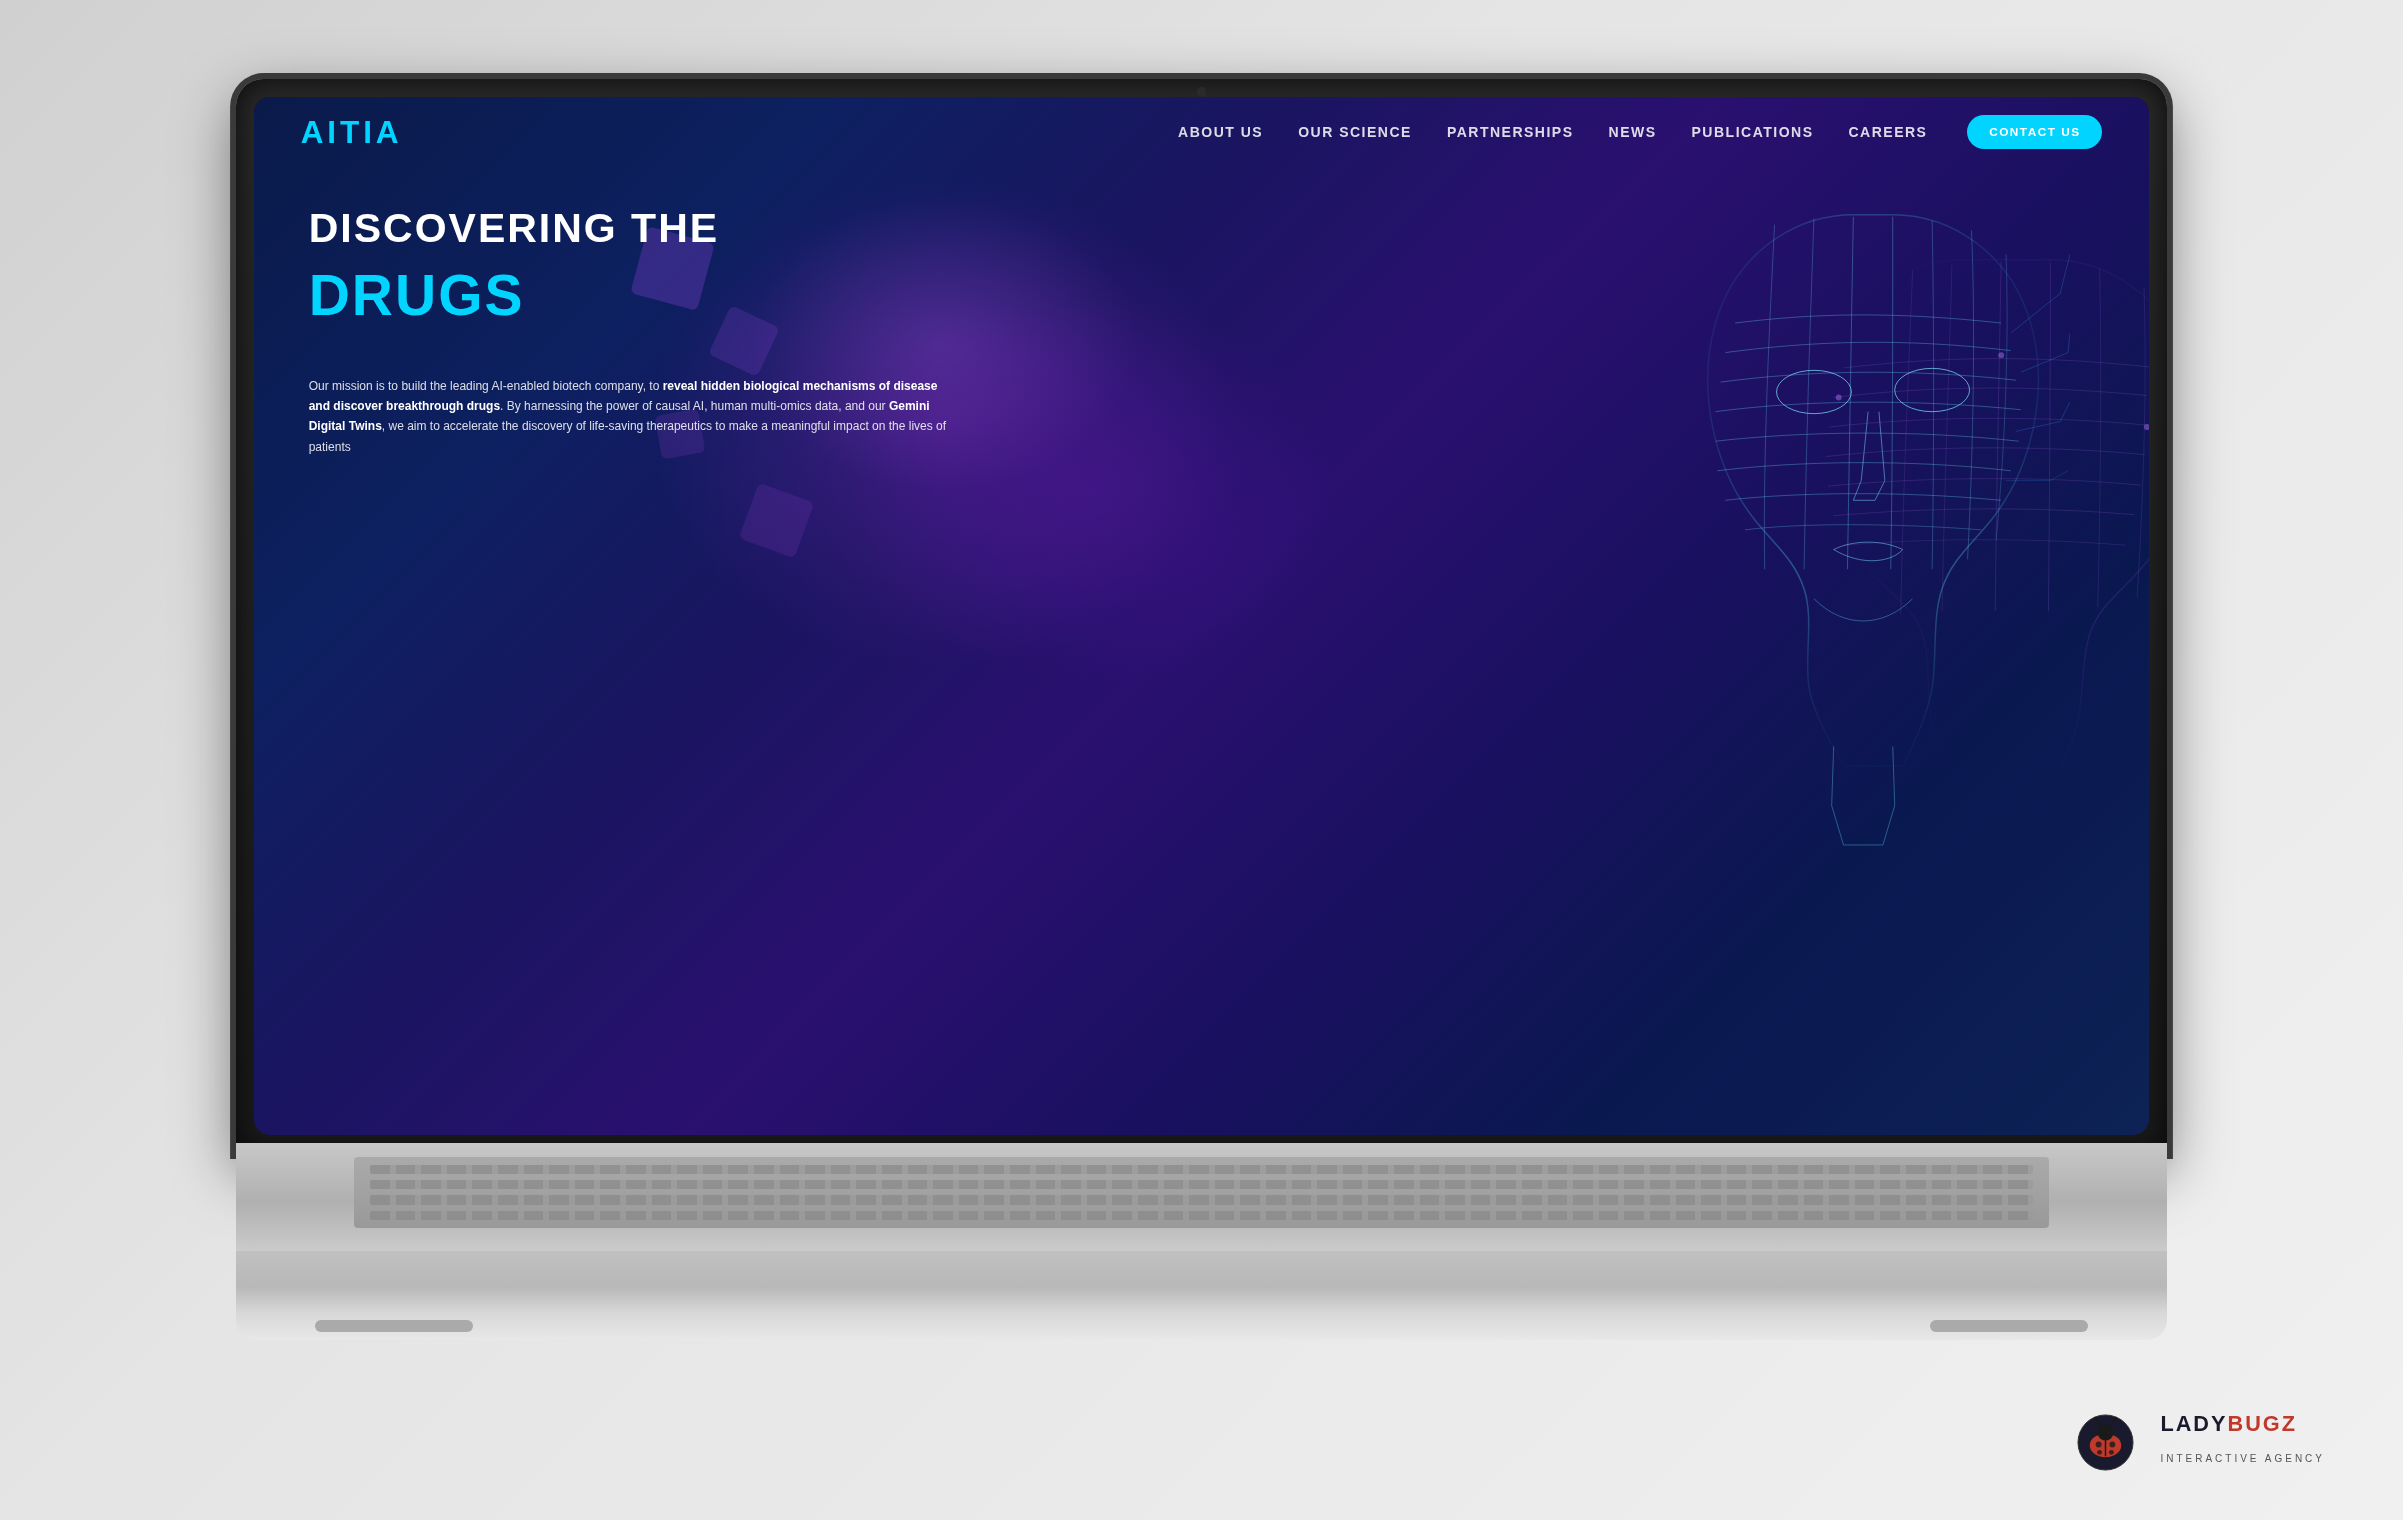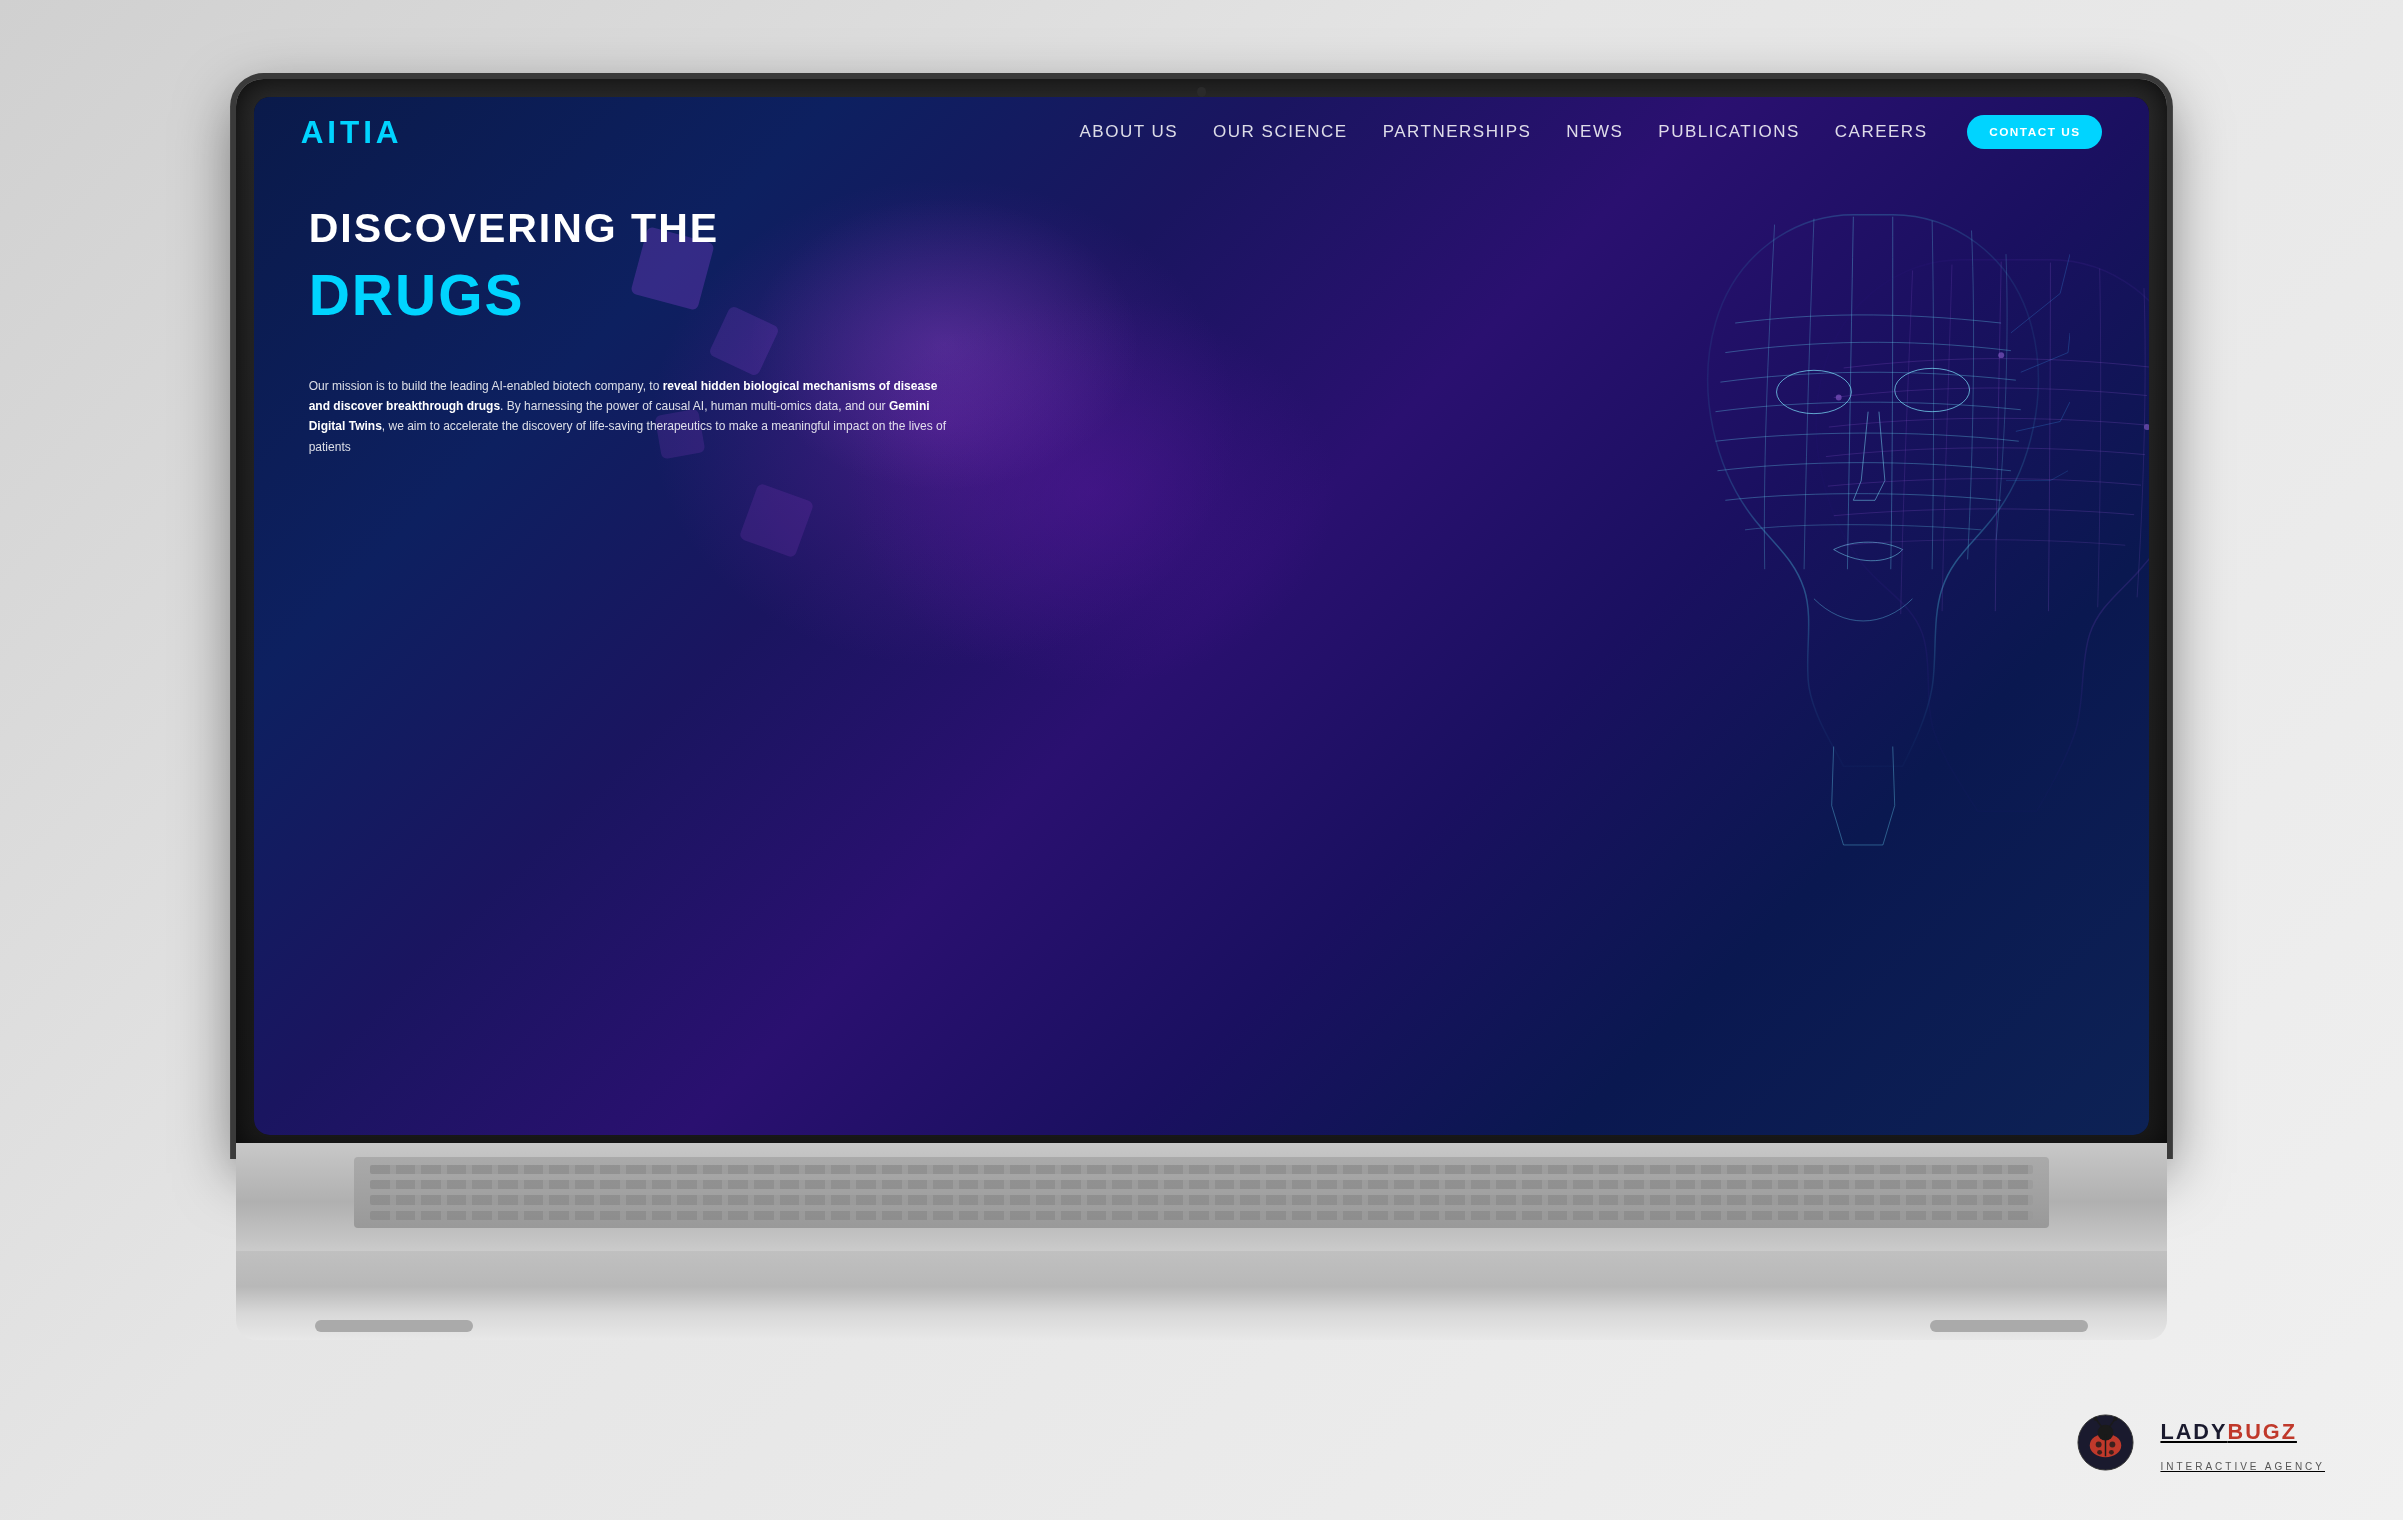--- a/index.html
+++ b/index.html
@@ -199,22 +199,22 @@
 
     .nav-links {
       display: flex;
       align-items: center;
       gap: 35px;
       margin-left: auto;
     }
 
     .nav-link {
       color: rgba(255,255,255,0.85);
-      font-size: 17px;
-      font-weight: 400;
+      font-size: 14px;
+      font-weight: 700;
       letter-spacing: 1.5px;
       text-transform: uppercase;
       text-decoration: none;
       cursor: pointer;
     }
 
     .nav-btn {
       background: #00d4ff;
       color: #fff;
       border: none;
@@ -369,23 +369,22 @@
       height: 9.9px;
       background: linear-gradient(180deg, #888 0%, #aaa 100%);
     }
 
     
     .watermark {
       position: absolute;
       bottom: 49px;
       right: 79px;
       display: flex;
-      align-items: flex-end;
+      align-items: flex-start;
       gap: 25px;
-      text-decoration: underline;
     }
 
     .watermark-logo {
       width: 59px;
       height: 59px;
     }
 
     .watermark-text {
       display: flex;
       flex-direction: column;

